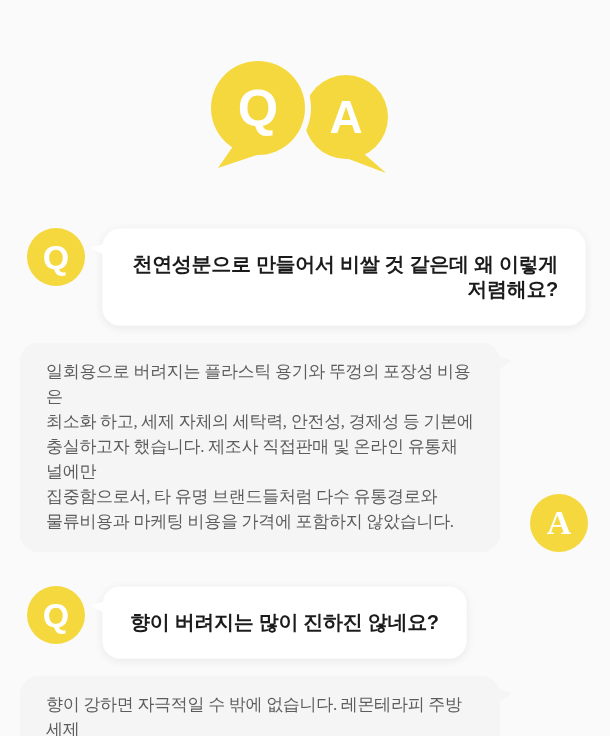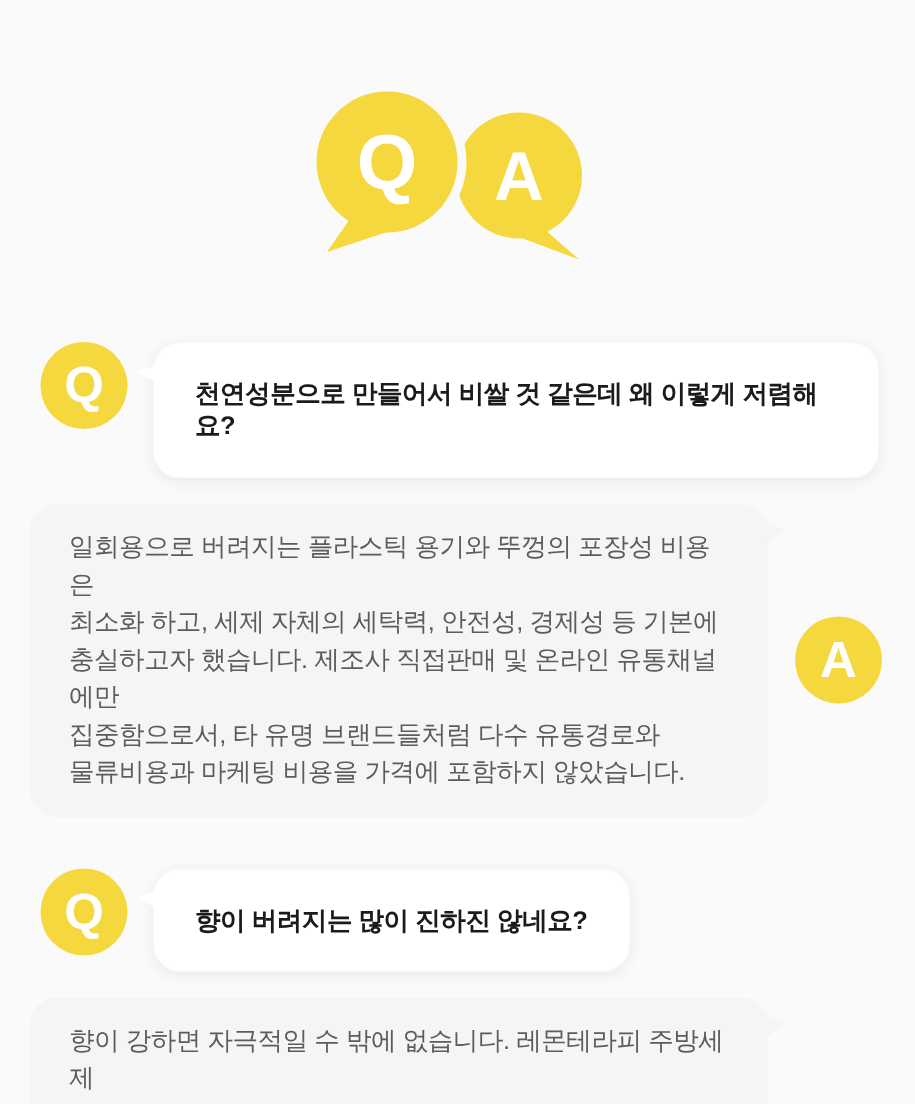--- a/index.html
+++ b/index.html
@@ -29,33 +29,34 @@
     display:flex;align-items:center;justify-content:center;
     font-size:34px;font-weight:bold;flex:0 0 auto;
     line-height:1;
   }
   .q-bubble{
     position:relative;background:#ffffff;
     border-radius:18px;
     box-shadow:0 2px 10px rgba(0,0,0,0.07);
     border:1px solid rgba(0,0,0,0.02);
     padding:23px 27px;
-    font-size:17px;font-weight:bold;color:#1b1b1b;
+    font-size:20px;font-weight:bold;color:#1b1b1b;
     letter-spacing:-0.3px;line-height:1.25;
     max-width:440px;
+    text-align:right;
   }
   .q-tail{
     position:absolute;left:-12px;top:13px;
     width:17px;height:16px;background:#ffffff;
     clip-path:polygon(0 38%,100% 0,100% 92%);
   }
 
   .a-row{
-    display:flex;align-items:center;
-    margin:17px 22px 0 20px;gap:18px;
+    display:flex;align-items:flex-end;
+    margin:17px 22px 0 20px;gap:30px;font-family:Liberation Serif, serif;
   }
   .a-bubble{
     position:relative;background:#f5f5f6;
     border-radius:18px;flex:1 1 auto;
     padding:16px 26px 18px;
     font-size:17px;color:#5c5c5c;
     letter-spacing:-0.3px;line-height:25px;
     white-space:pre-line;
   }
   .a-tail{

